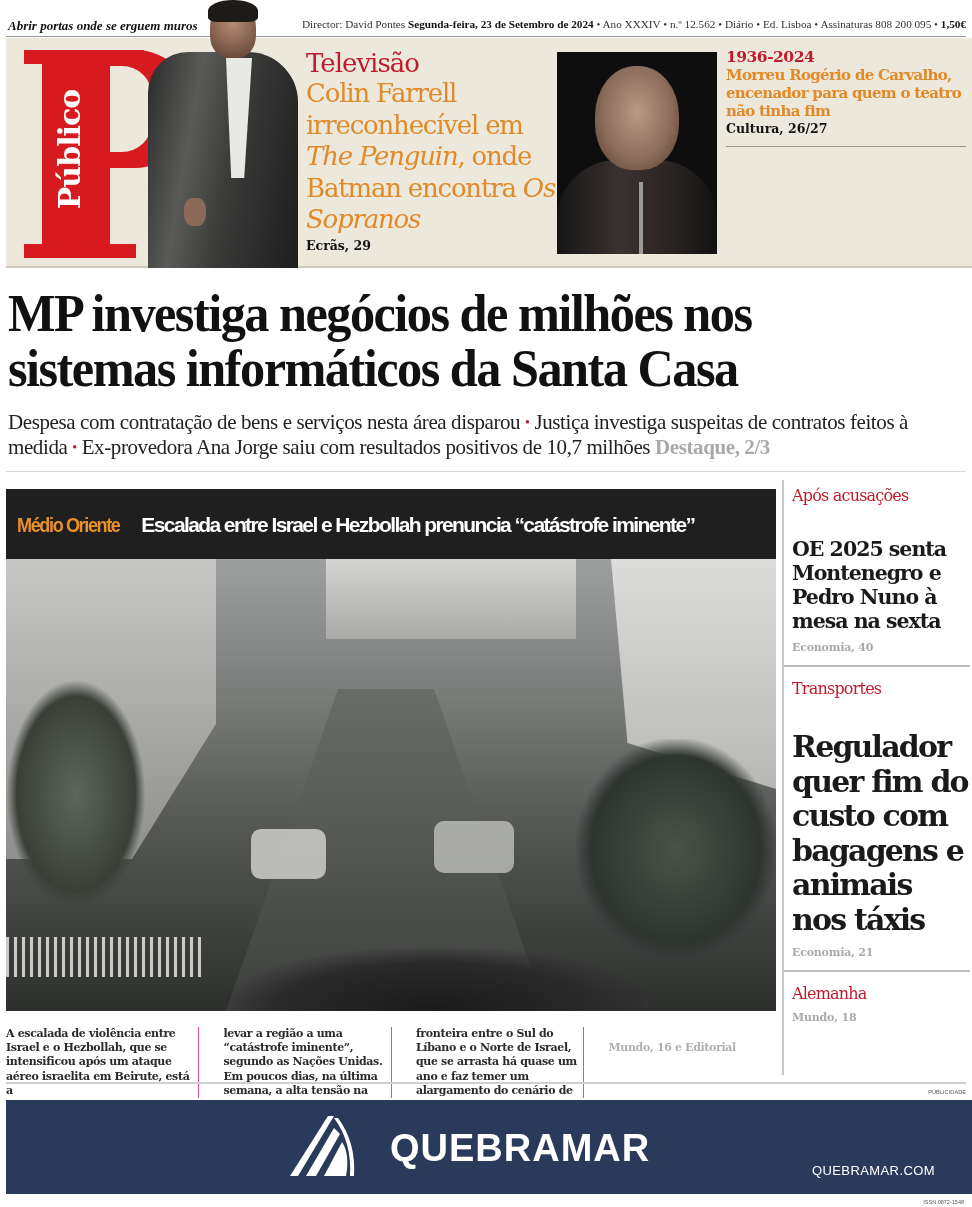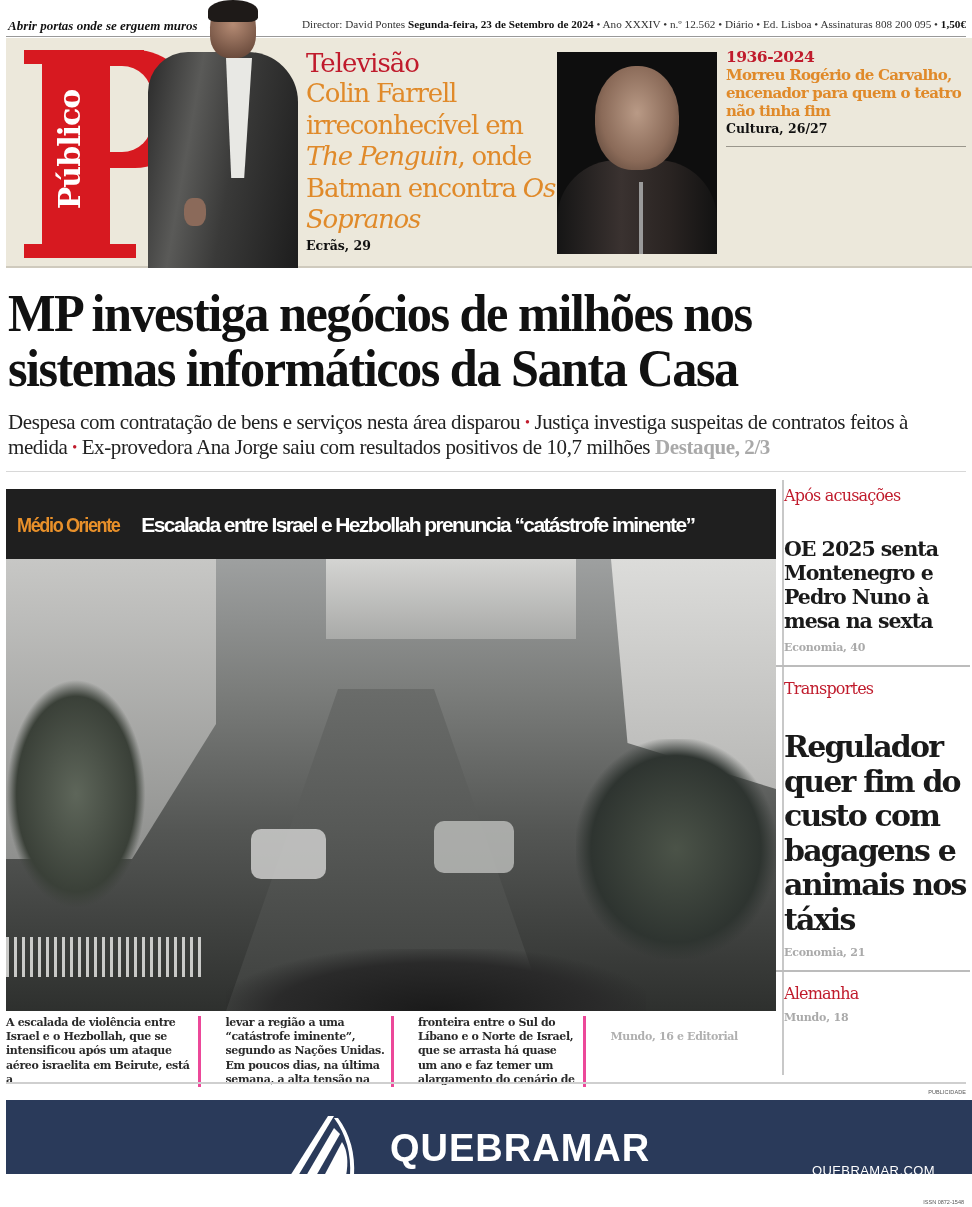--- a/index.html
+++ b/index.html
@@ -67,41 +67,41 @@
   .story .photo .bldg-r { position: absolute; left: 605px; top: 0; width: 165px; height: 230px; background: linear-gradient(180deg, #dcdcda, #b8b8b6); clip-path: polygon(0 0, 100% 0, 100% 100%, 10% 80%); }
   .story .photo .tree-l { position: absolute; left: 0; top: 120px; width: 140px; height: 230px; background: radial-gradient(ellipse at 50% 50%, #5e665a 0%, #3a4038 60%, transparent 70%); }
   .story .photo .tree-r { position: absolute; left: 570px; top: 180px; width: 200px; height: 220px; background: radial-gradient(ellipse at 50% 50%, #4b5348 0%, #2e3430 60%, transparent 72%); }
   .story .photo .street { position: absolute; left: 220px; top: 130px; width: 320px; height: 322px; background: linear-gradient(180deg, #6a6c6a, #3e403e); clip-path: polygon(35% 0, 65% 0, 100% 100%, 0 100%); }
   .story .photo .car1 { position: absolute; left: 245px; top: 270px; width: 75px; height: 50px; background: #d6d6d4; border-radius: 10px; opacity: .8; }
   .story .photo .car2 { position: absolute; left: 428px; top: 262px; width: 80px; height: 52px; background: #bfc0be; border-radius: 10px; opacity: .8; }
   .story .photo .fence { position: absolute; left: 0; top: 378px; width: 200px; height: 40px; background: repeating-linear-gradient(90deg, #eeeeec 0 3px, transparent 3px 8px); opacity: .8; }
   .story .photo .crowd { position: absolute; left: 220px; top: 390px; width: 420px; height: 62px; background: radial-gradient(ellipse at 50% 100%, #1a1a1a 0%, #2a2a2a 55%, transparent 75%); }
   .story .photo .credit { position: absolute; left: -1px; top: 14px; width: 10px; height: 60px; }
 
-  .story .caption { display: flex; margin-top: 5px; }
+  .story .caption { display: flex; margin-top: 16px; justify-content: flex-end; }
   .story .caption .col { width: 193px; padding: 0 6px 0 0; font-family: "DejaVu Serif", serif; font-weight: bold; font-size: 11px; line-height: 14.2px; color: #2a2a2a; letter-spacing: -0.35px; }
-  .story .caption .col + .col { border-left: 3px solid #ec4899; padding-left: 24px; }
+  .story .caption .col + .col { border-left: 1px solid #ec4899; padding-left: 24px; }
   .story .caption .ref { color: #b0b0b0; }
 
   
-  .rail { position: absolute; left: 782px; top: 480px; width: 188px; height: 595px; border-left: 2px solid #c8c8c8; padding-left: 0; }
+  .rail { position: absolute; left: 782px; top: 480px; width: 188px; height: 595px; border-left: 2px solid #c8c8c8; padding-left: 8px; }
   .rail .item .kicker { font-family: "DejaVu Serif", serif; font-size: 16px; color: #c01b2c; letter-spacing: -0.8px; line-height: 19px; }
   .rail .item .headline { font-family: "DejaVu Serif", serif; font-weight: bold; color: #1a1a1a; letter-spacing: -1px; margin-top: 32px; }
   .rail .item .ref { font-family: "DejaVu Serif", serif; font-weight: bold; font-size: 11px; color: #aaaaaa; margin-top: 8px; letter-spacing: -0.2px; }
   .rail .item1 { padding-top: 6px; }
   .rail .item1 .headline { font-size: 20.5px; line-height: 24px; }
   .rail .item2 .headline { font-size: 30px; line-height: 34.6px; letter-spacing: -1.8px; }
   .rail .item3 .headline { font-size: 19.5px; line-height: 23px; letter-spacing: -1px; }
   .rail .divider { height: 2px; background: #bcbcbc; margin: 11px 0 12px -8px; }
 
   .rule-above-ad { position: absolute; left: 6px; right: 6px; top: 1082px; height: 2px; background: #cfcfcf; }
   .pub-label { position: absolute; right: 6px; top: 1089px; font-family: "Liberation Sans", sans-serif; font-size: 5.5px; color: #555; letter-spacing: 0.1px; }
 
   
-  .ad { position: absolute; left: 6px; top: 1100px; width: 966px; height: 74px; background: #2a3a5a; }
+  .ad { position: absolute; left: 6px; top: 1100px; width: 966px; height: 94px; background: #2a3a5a; }
   .ad .mark { position: absolute; left: 282px; top: 14px; width: 70px; height: 64px; }
   .ad .brand { position: absolute; left: 384px; top: 27px; font-family: "Liberation Sans", sans-serif; font-weight: bold; font-size: 38px; color: #ffffff; letter-spacing: 1px; }
   .ad .url { position: absolute; left: 806px; top: 63px; font-family: "Liberation Sans", sans-serif; font-size: 13px; color: #ffffff; letter-spacing: 0.4px; }
   .issn { position: absolute; right: 8px; top: 1199px; font-family: "Liberation Sans", sans-serif; font-size: 5.5px; color: #555; }
 </style>
 </head>
 <body>
 
 <div class="topline">
   <div class="slogan">Abrir portas onde se erguem muros</div>

